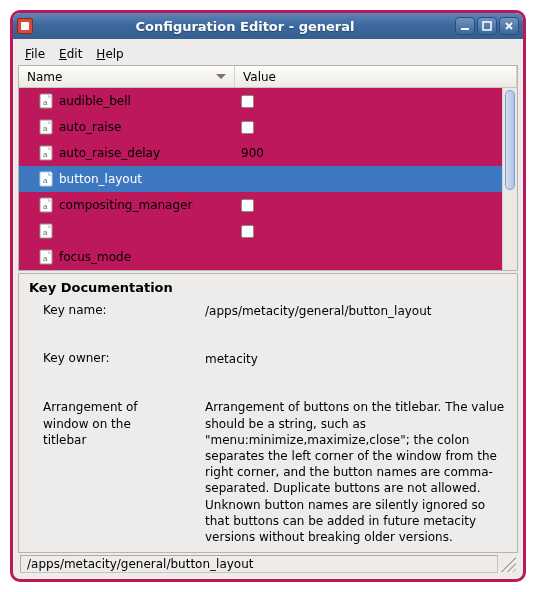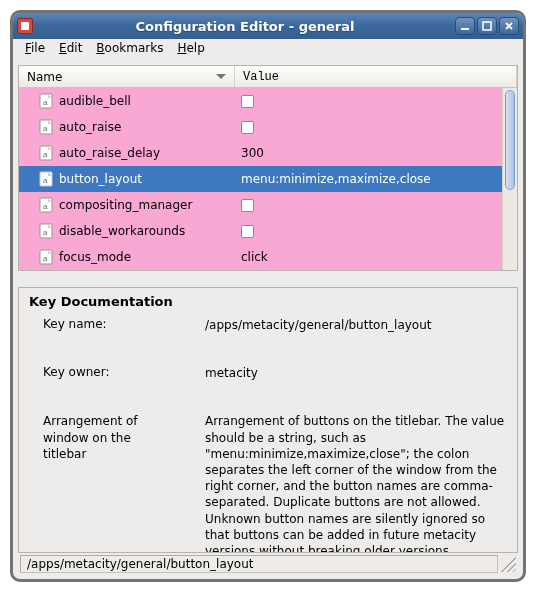--- a/index.html
+++ b/index.html
@@ -7,21 +7,21 @@
     margin: 0;
     padding: 10px;
     background: #fff;
     font-family: "DejaVu Sans", "Liberation Sans", sans-serif;
     font-size: 12px;
     color: #000;
   }
   .window {
     width: 516px;
     height: 572px;
-    border: 3px solid #737373;
+    border: 3px solid #be185d;
     border-radius: 10px;
     overflow: hidden;
     display: flex;
     flex-direction: column;
     background: #edeceb;
   }
   
   .titlebar {
     height: 26px;
     background: linear-gradient(to bottom, #5e86b6 0%, #3b679d 50%, #355f8d 100%);
@@ -57,60 +57,60 @@
     border-radius: 4px;
     display: flex; align-items: center; justify-content: center;
     color: #fff;
   }
   .titlebar .win-btn svg { display:block; }
   
   .menubar {
     height: 24px;
     background: #edeceb;
     display: flex;
-    align-items: flex-start;
+    align-items: flex-end;
     padding: 0 6px;
     gap: 2px;
   }
   .menubar .menu-item {
     padding: 2px 6px;
     cursor: default;
   }
   .menubar .menu-item .ul { text-decoration: underline; }
   
   .content {
     flex: 1;
     display: flex;
     flex-direction: column;
     padding: 2px 5px 4px 5px;
     min-height: 0;
   }
   
   .list-frame {
     height: 206px;
-    background: #f9a8d4;
+    background: #be185d;
     border: 1px solid #b7b3ac;
     position: relative;
     display: flex;
     flex-direction: column;
   }
   .list-header {
     display: flex;
     background: linear-gradient(to bottom, #fdfdfc, #edeae4);
     border-bottom: 1px solid #c9c5be;
     height: 22px;
     font-size: 12px;
   }
   .list-header .col {
     display: flex; align-items: center;
     padding: 0 8px;
     border-right: 1px solid #d6d2cb;
   }
   .list-header .col.name { width: 216px; justify-content: space-between;}
-  .list-header .col.value { flex:1;font-family:Liberation Mono, monospace; }
+  .list-header .col.value { flex:1; }
   .sort-ind {
     width:0;height:0;border-left:5px solid transparent;border-right:5px solid transparent;
     border-top:5px solid #7a756d;
   }
   .list-body {
     flex:1;
     overflow: hidden;
     position: relative;
   }
   .row {
@@ -156,21 +156,21 @@
     border-left: 1px solid #d6d2cb;
   }
   .list-scroll .thumb {
     position:absolute; left:2px; right:2px; top:2px; height:100px;
     background: linear-gradient(to right,#d6e1f0,#a9c3e5);
     border:1px solid #7a9fcf;
     border-radius: 6px;
   }
   
   .doc-panel {
-    margin-top: 16px;
+    margin-top: 2px;
     background: #edeceb;
     border: 1px solid #b7b3ac;
     padding: 6px 10px 10px 10px;
     flex:1;
     overflow:hidden;
   }
   .doc-panel h3 {
     margin: 0 0 8px 0;
     font-size: 13px;
     font-weight: bold;
@@ -225,21 +225,20 @@
     <span class="win-btn">
       <svg width="10" height="10" viewBox="0 0 10 10">
           <path d="M2 2 L8 8 M8 2 L2 8" stroke="#fff" stroke-width="1.8"></path>
         </svg>
     </span>
   </div>
 
   <div class="menubar">
     <span class="menu-item"><span class="ul">F</span><span>ile</span></span>
     <span class="menu-item"><span class="ul">E</span><span>dit</span></span>
-    <span class="menu-item"><span class="ul">B</span><span>ookmarks</span></span>
     <span class="menu-item"><span class="ul">H</span><span>elp</span></span>
   </div>
 
   <div class="content">
 
     <div class="list-frame">
       <div class="list-header">
         <div class="col name">
           <span>Name</span>
           <span class="sort-ind"></span>
@@ -284,37 +283,34 @@
               <span class="key-icon">
 <svg width="14" height="16" viewBox="0 0 14 16">
   <rect class="page" x="1" y="1" width="12" height="14" rx="1" fill="#fff" stroke="#9a958d"></rect>
   <path class="fold" d="M9 1 L13 5 L9 5 Z" fill="#d6d2cb"></path>
   <text x="4" y="12" font-size="8" font-family="sans-serif" fill="#6b665e">a</text>
 </svg>
               </span>
               <span>auto_raise_delay</span>
             </div>
             <div class="cell-value">
-              <span>300</span>
+              <span>900</span>
             </div>
           </div>
           <div class="row selected">
             <div class="cell-name">
               <span class="key-icon">
 <svg width="14" height="16" viewBox="0 0 14 16">
   <rect class="page" x="1" y="1" width="12" height="14" rx="1" fill="#fff" stroke="#9a958d"></rect>
   <path class="fold" d="M9 1 L13 5 L9 5 Z" fill="#d6d2cb"></path>
   <text x="4" y="12" font-size="8" font-family="sans-serif" fill="#6b665e">a</text>
 </svg>
               </span>
               <span>button_layout</span>
             </div>
-            <div class="cell-value">
-              <span>menu:minimize,maximize,close</span>
-            </div>
           </div>
           <div class="row">
             <div class="cell-name">
               <span class="key-icon">
 <svg width="14" height="16" viewBox="0 0 14 16">
   <rect class="page" x="1" y="1" width="12" height="14" rx="1" fill="#fff" stroke="#9a958d"></rect>
   <path class="fold" d="M9 1 L13 5 L9 5 Z" fill="#d6d2cb"></path>
   <text x="4" y="12" font-size="8" font-family="sans-serif" fill="#6b665e">a</text>
 </svg>
               </span>
@@ -326,39 +322,35 @@
           </div>
           <div class="row">
             <div class="cell-name">
               <span class="key-icon">
 <svg width="14" height="16" viewBox="0 0 14 16">
   <rect class="page" x="1" y="1" width="12" height="14" rx="1" fill="#fff" stroke="#9a958d"></rect>
   <path class="fold" d="M9 1 L13 5 L9 5 Z" fill="#d6d2cb"></path>
   <text x="4" y="12" font-size="8" font-family="sans-serif" fill="#6b665e">a</text>
 </svg>
               </span>
-              <span>disable_workarounds</span>
             </div>
             <div class="cell-value">
               <span class="chk"></span>
             </div>
           </div>
           <div class="row">
             <div class="cell-name">
               <span class="key-icon">
 <svg width="14" height="16" viewBox="0 0 14 16">
   <rect class="page" x="1" y="1" width="12" height="14" rx="1" fill="#fff" stroke="#9a958d"></rect>
   <path class="fold" d="M9 1 L13 5 L9 5 Z" fill="#d6d2cb"></path>
   <text x="4" y="12" font-size="8" font-family="sans-serif" fill="#6b665e">a</text>
 </svg>
               </span>
               <span>focus_mode</span>
-            </div>
-            <div class="cell-value">
-              <span>click</span>
             </div>
           </div>
         </div>
       <div class="list-scroll">
         <div class="thumb"></div>
       </div>
     </div>
 
     <div class="doc-panel">
       <h3>Key Documentation</h3>

